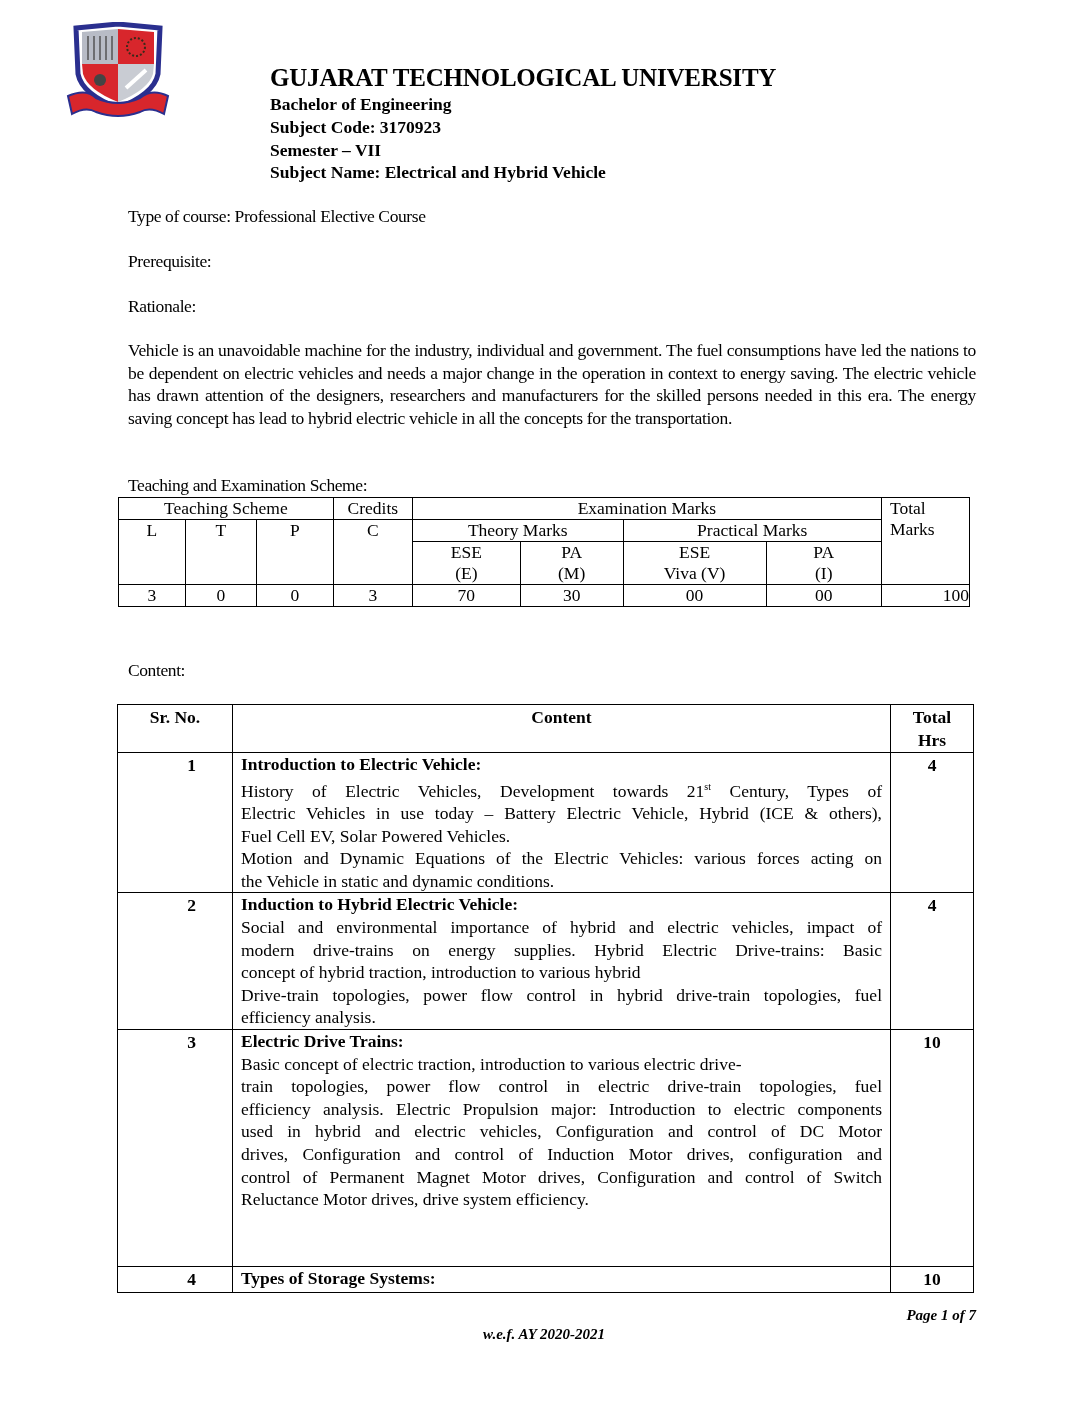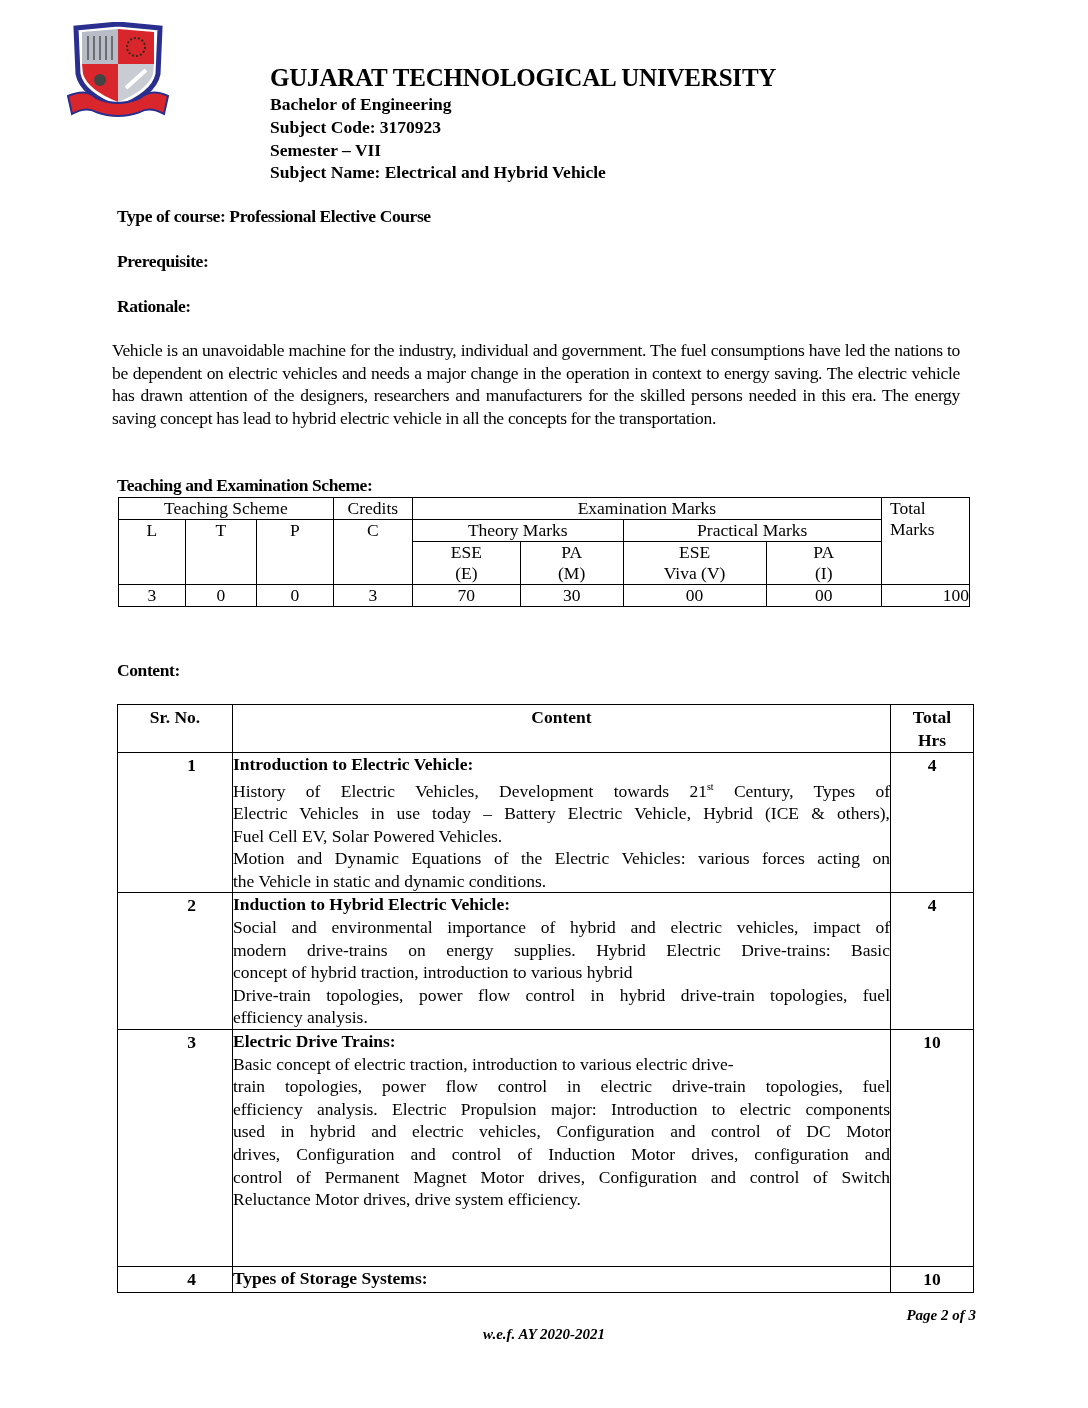--- a/index.html
+++ b/index.html
@@ -12,38 +12,38 @@
 
   
   .hdr { position: absolute; left: 270px; width: 600px; text-align: left; font-weight: bold; }
   .hdr.univ { top: 64px; font-size: 25px; letter-spacing: -0.2px; }
   .hdr.sub { font-size: 17.5px; }
   .hdr.l1 { top: 94px; }
   .hdr.l2 { top: 117px; }
   .hdr.l3 { top: 140px; }
   .hdr.l4 { top: 162px; }
 
-  .label { position: absolute; left: 117px; font-weight: bold; font-size: 17.5px; letter-spacing: -0.4px; }
-
-  .rationale { position: absolute; left: 112px; top: 339px; width: 848px; font-size: 17.5px;
+  .label { position: absolute; left: 128px; font-weight: normal; font-size: 17.5px; letter-spacing: -0.4px; }
+
+  .rationale { position: absolute; left: 128px; top: 339px; width: 848px; font-size: 17.5px;
                line-height: 22.5px; text-align: justify; letter-spacing: -0.3px; }
 
   
   table.scheme { position: absolute; left: 118px; top: 497px; width: 852px; border-collapse: collapse;
                  font-size: 17.5px; }
   table.scheme td { border: 1.5px solid #000; text-align: center; padding: 0; line-height: 21px; vertical-align: top; }
   table.scheme td.tot { text-align: left; padding-left: 8px; }
 
   
   table.content { position: absolute; left: 117px; top: 704px; width: 857px; border-collapse: collapse;
                   font-size: 17.5px; }
   table.content td { border: 1.5px solid #000; vertical-align: top; line-height: 22.6px; }
   table.content th { border: 1.5px solid #000; font-weight: bold; vertical-align: top; line-height: 22.5px; }
   .c-sr { width: 112px; text-align: right; padding-right: 36px; box-sizing: border-box; font-weight: bold; }
-  .c-body { padding: 0 0; text-align: justify; }
+  .c-body { padding: 0 8px; text-align: justify; }
   .c-hrs { width: 80px; text-align: center; font-weight: bold; }
   .c-title { font-weight: bold; display: block; }
   .c-line { display: block; }
   .c-just { display: block; text-align: justify; text-align-last: justify; }
 
   .footer-page { position: absolute; right: 112px; top: 1307px; font-style: italic; font-weight: bold; font-size: 15px; }
   .footer-wef { position: absolute; left: 0; right: 0; top: 1326px; text-align: center; font-style: italic; font-weight: bold; font-size: 15px; }
 </style>
 </head>
 <body>
@@ -189,15 +189,15 @@
     <tr style="height:24px">
       <td class="c-sr">4</td>
       <td class="c-body">
         <span class="c-title">Types of Storage Systems:</span>
       </td>
       <td class="c-hrs">10</td>
     </tr>
   </tbody>
     </table>
 
-  <div class="footer-page">Page 2 of 3</div>
+  <div class="footer-page">Page 1 of 7</div>
   <div class="footer-wef">w.e.f. AY 2020-2021</div>
 </div>
 
 </body></html>

